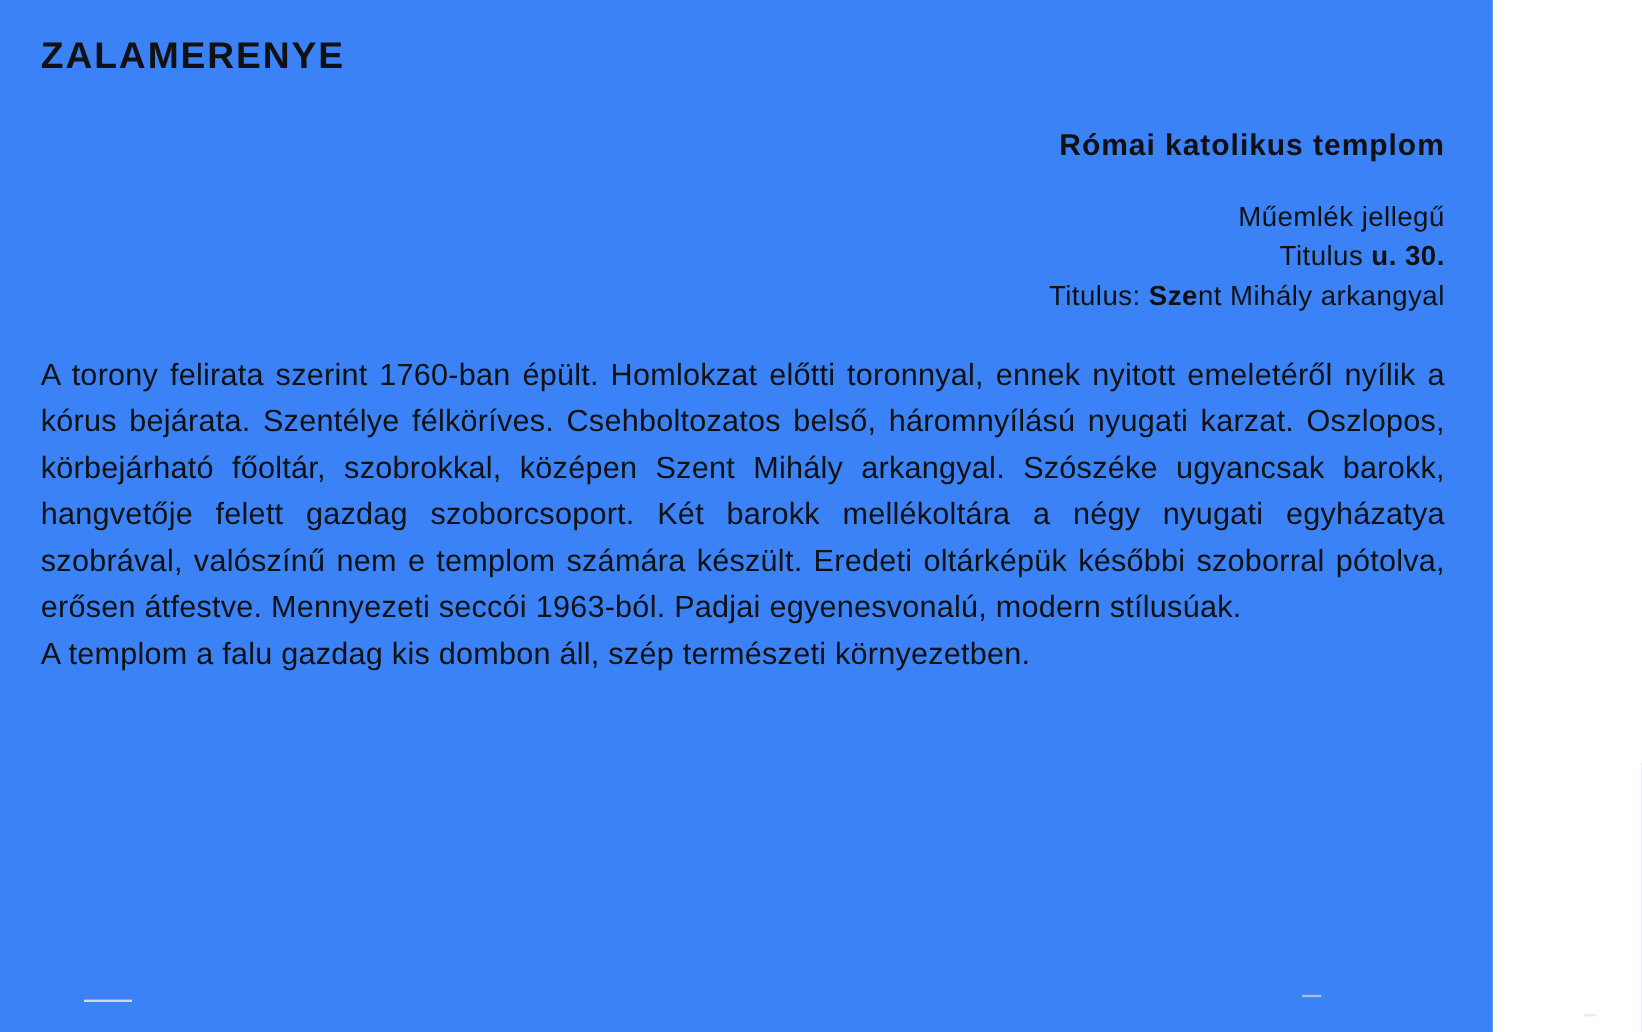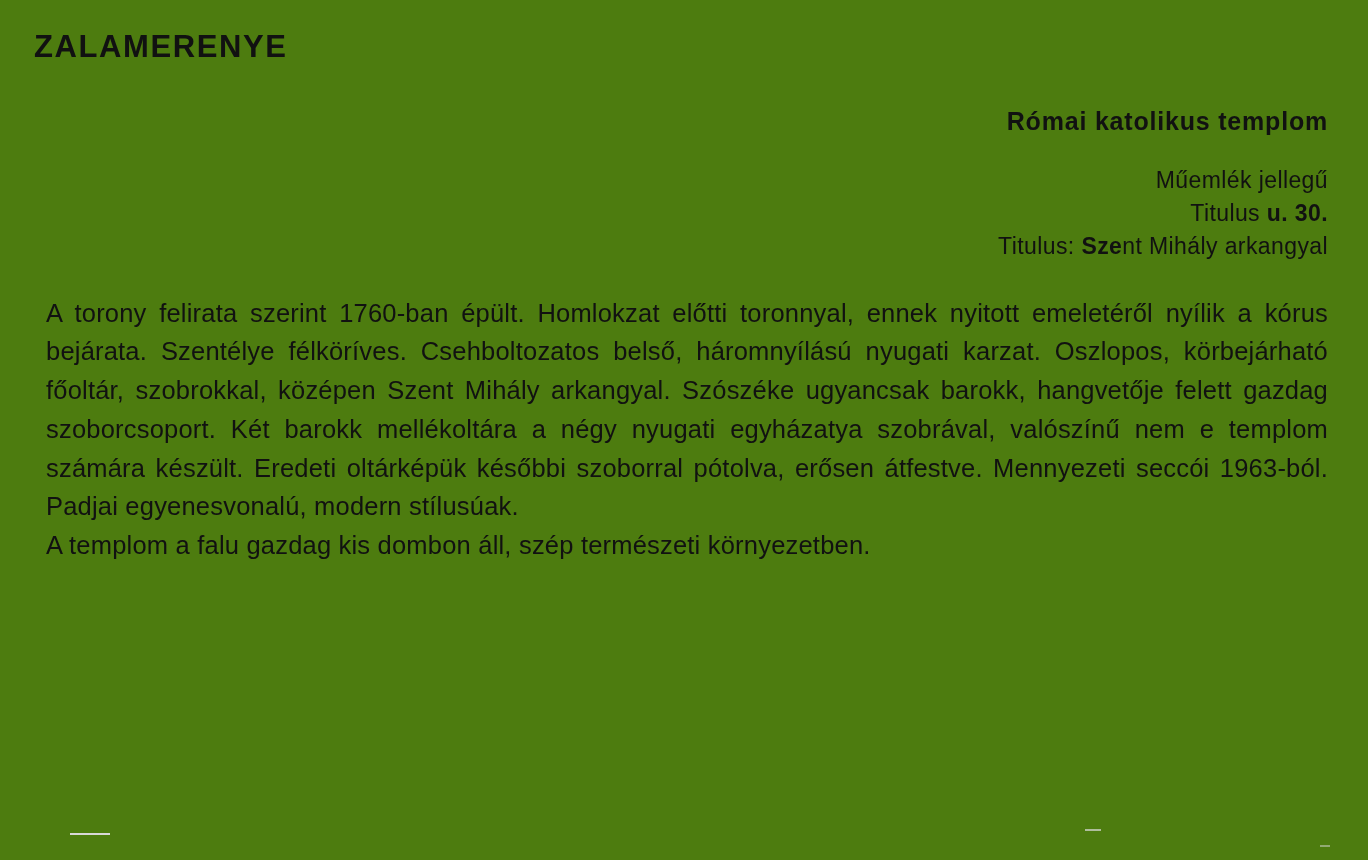--- a/index.html
+++ b/index.html
@@ -9,25 +9,25 @@
   }
   body {
     width: 1368px;
     height: 860px;
     overflow: hidden;
     font-family: "Liberation Sans", sans-serif;
     color: #111111;
   }
   .page {
     position: relative;
-    width: 1368px;
+    width: 1244px;
     height: 860px;
     box-sizing: border-box;
     padding: 24px 40px 0 34px;
-    background: #4d7c0f;
+    background: #3b82f6;
   }
   .entry-title {
     font-size: 31px;
     font-weight: 700;
     letter-spacing: 1.6px;
     line-height: 1.1;
     margin: 6px 0 0 0;
   }
   .section-title {
     font-size: 25px;
@@ -44,21 +44,21 @@
     letter-spacing: 0.4px;
   }
   .meta-line {
     white-space: pre;
     text-align: right;
   }
   .meta-line b {
     font-weight: 700;
   }
   .body-text {
-    margin: 30px 0 0 12px;
+    margin: 30px 0 0 0;
     font-size: 25.5px;
     line-height: 1.52;
     letter-spacing: 0.2px;
     text-align: justify;
     text-justify: inter-word;
   }
   .body-text p {
     margin: 0;
   }
   .body-text p + p {

